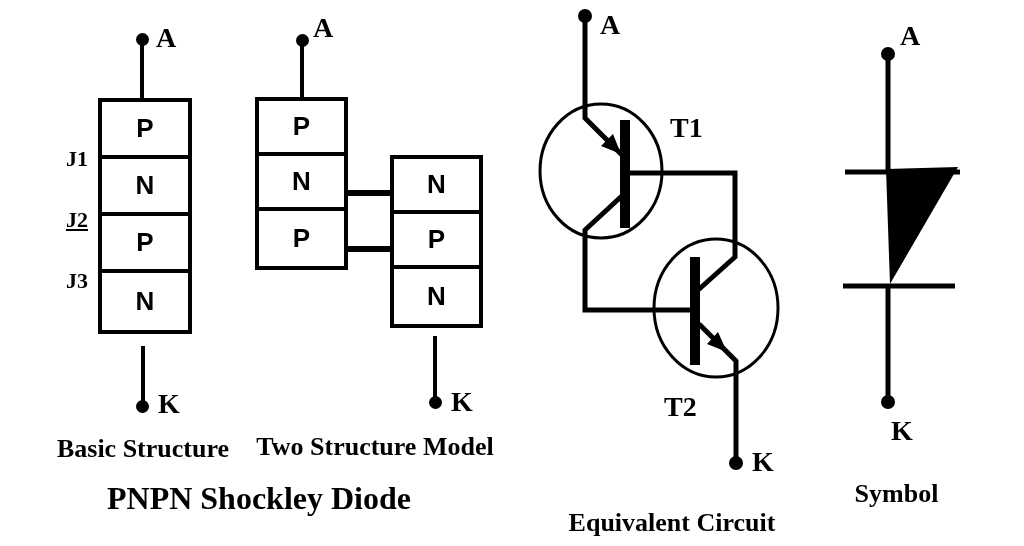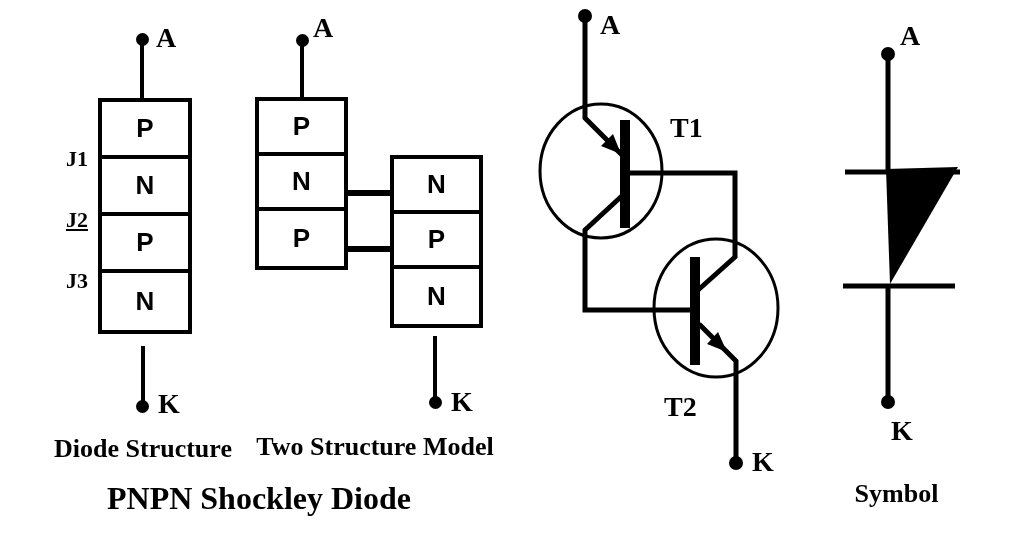--- a/index.html
+++ b/index.html
@@ -44,21 +44,21 @@
       <div class="cell">P</div>
       <div class="cell">N</div>
       <div class="cell">P</div>
       <div class="cell">N</div>
     </div>
 
     <div class="wire" style="left:141px; top:346px; width:4px; height:60px;"></div>
     <div class="dot" style="left:136px; top:400px;"></div>
     <div class="term-lbl" style="left:158px; top:390px;">K</div>
 
-    <div class="caption" style="left:35px; top:434px; width:216px;">Diode Structure</div>
+    <div class="caption" style="left:35px; top:434px; width:216px;">Basic Structure</div>
   </div>
 
   <div>
     <div class="dot" style="left:296px; top:34px;"></div>
     <div class="wire" style="left:300px; top:40px; width:4px; height:57px;"></div>
     <div class="term-lbl" style="left:313px; top:14px;">A</div>
 
     <div class="stack s2" style="left:255px; top:97px; width:93px;">
       <div class="cell">P</div>
       <div class="cell">N</div>
@@ -103,20 +103,21 @@
     <polygon points="727,352 707,344 718,332" fill="#000"></polygon>
     <circle cx="736" cy="463" r="7" fill="#000"></circle>
     <text x="752" y="471">K</text>
 
     <ellipse cx="601" cy="171" rx="61" ry="67" fill="none" stroke="#000" stroke-width="3"></ellipse>
     <ellipse cx="716" cy="308" rx="62" ry="69" fill="none" stroke="#000" stroke-width="3"></ellipse>
 
     <text x="670" y="137">T1</text>
     <text x="664" y="416">T2</text>
   </svg>
+  <div class="caption" style="left:552px; top:508px; width:240px;">Equivalent Circuit</div>
 
   <svg style="left:830px; top:0;" width="194" height="546" viewBox="830 0 194 546">
     <text x="900" y="45">A</text>
     <circle cx="888" cy="54" r="7" fill="#000"></circle>
     <path d="M888 54 V170" stroke="#000" stroke-width="5"></path>
     <path d="M845 172 H960" stroke="#000" stroke-width="5"></path>
     <polygon points="886,169 958,167 890,284" fill="#000"></polygon>
     <path d="M843 286 H955" stroke="#000" stroke-width="5"></path>
     <path d="M888 286 V400" stroke="#000" stroke-width="5"></path>
     <circle cx="888" cy="402" r="7" fill="#000"></circle>

